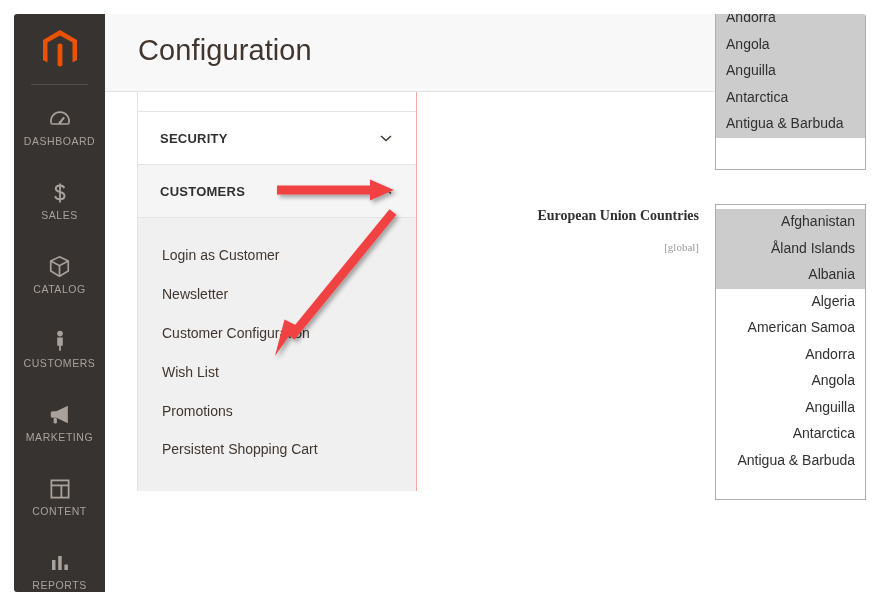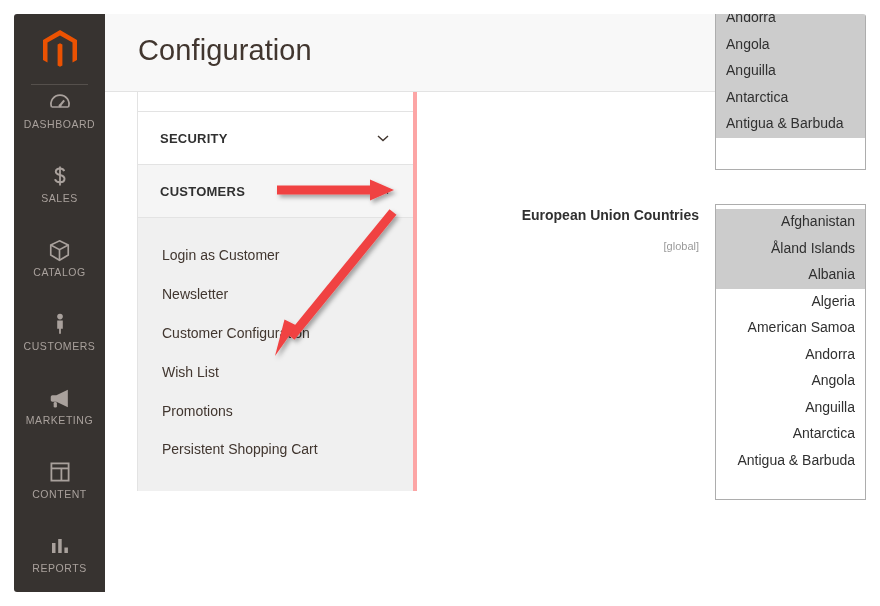--- a/index.html
+++ b/index.html
@@ -41,21 +41,21 @@
     display: flex; align-items: center; justify-content: center;
   }
   #logo-cell svg { display: block; }
   #nav-divider {
     width: 57px; height: 1px; margin: 0 auto 4px auto;
     background: #55504c;
   }
   .nav-item {
     height: 74px;
     display: flex; flex-direction: column;
-    align-items: center; 
+    align-items: center; justify-content: center;
     gap: 3px;
     cursor: pointer;
     user-select: none;
   }
   .nav-ico {
     width: 26px; height: 26px;
     display: flex; align-items: center; justify-content: center;
     color: #a9a19c;
   }
   .nav-label {
@@ -91,21 +91,21 @@
     background: #ffffff;
   }
 
   
   #config-nav {
     position: absolute;
     left: 32px; top: 0;
     width: 280px;
     background: #ffffff;
     border-left: 1px solid #e3e3e3;
-    border-right: 4px solid #fca5a5;
+    border-right: 1px solid #fca5a5;
   }
   .acc-stub {
     height: 20px;
     border-bottom: 1px solid #e3e3e3;
     background: #ffffff;
   }
   .acc-head {
     position: relative;
     height: 53px;
     display: flex; align-items: center;
@@ -154,20 +154,21 @@
     position: absolute;
     left: 0;
     width: 434px;
     display: flex;
   }
   .field-label-col {
     width: 335px;
     text-align: right;
     padding-right: 16px;
     padding-top: 2px;
+    font-family: Liberation Serif, serif;
   }
   .field-label {
     font-size: 14px;
     font-weight: 700;
     color: #303030;
     line-height: 1.2;
   }
   .field-scope {
     display: block;
     margin-top: 16px;

